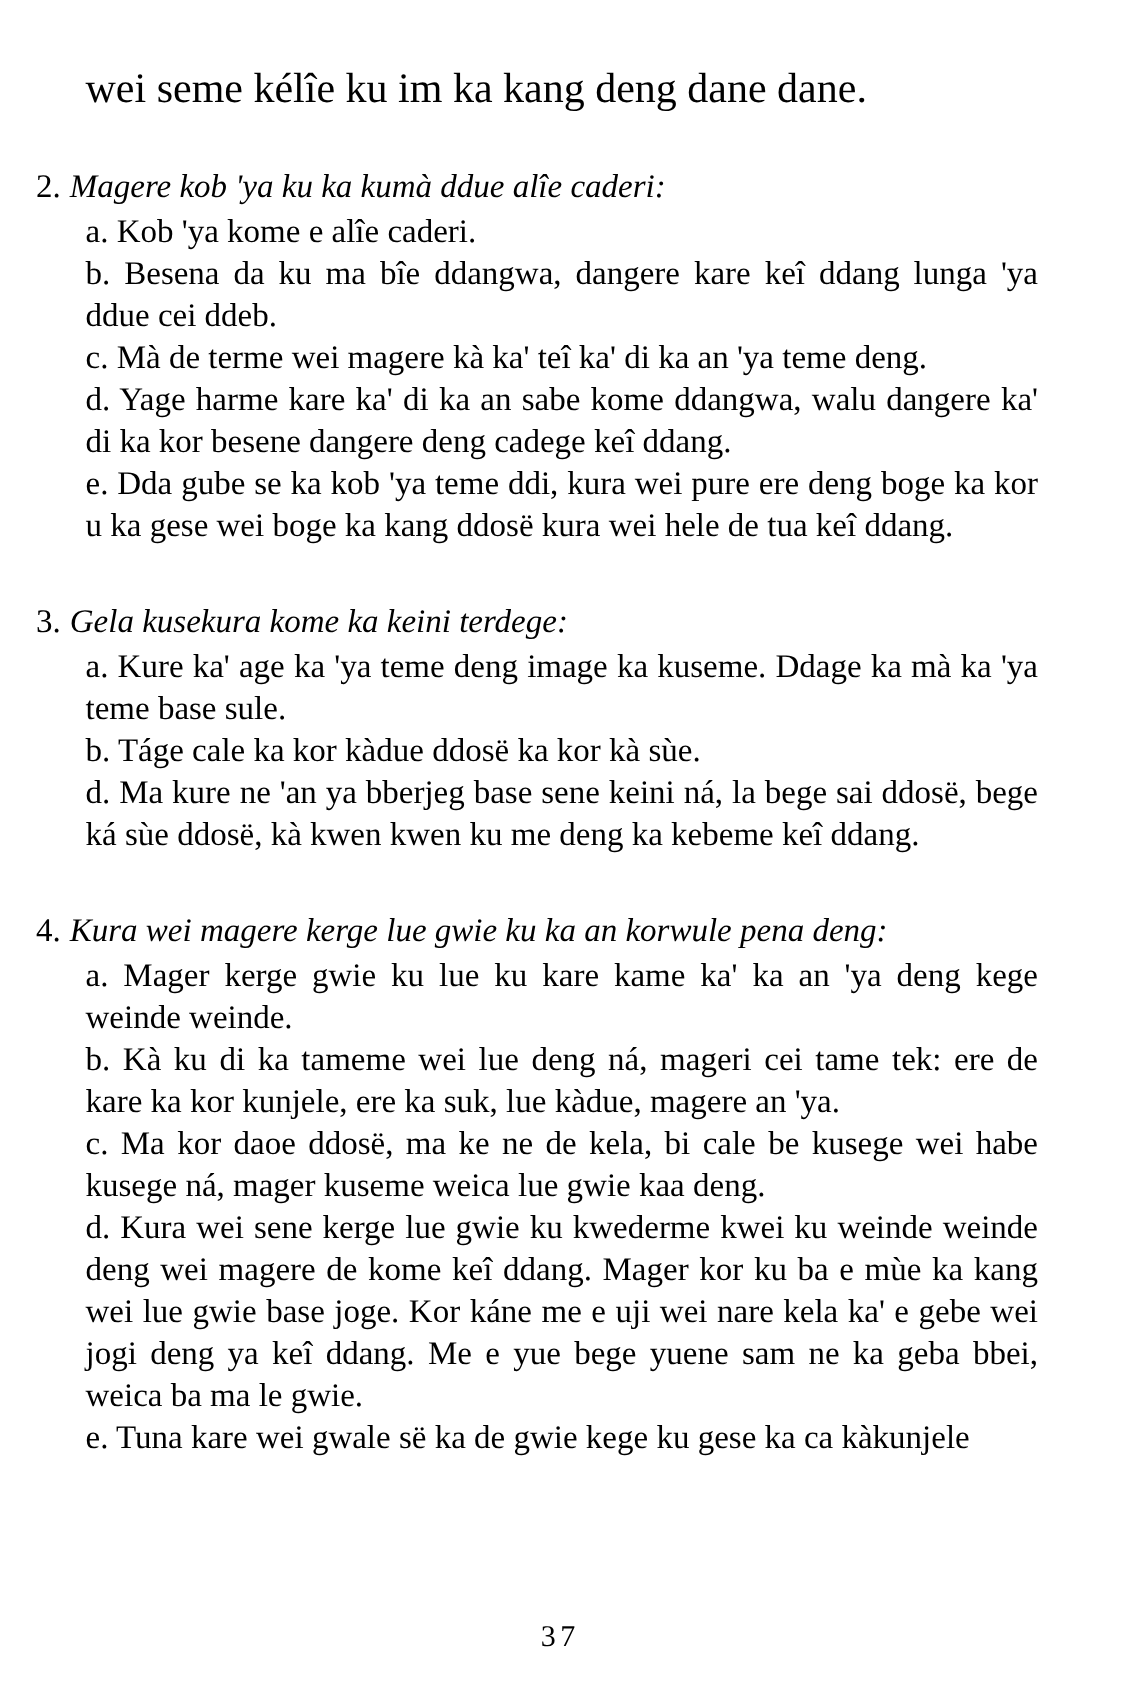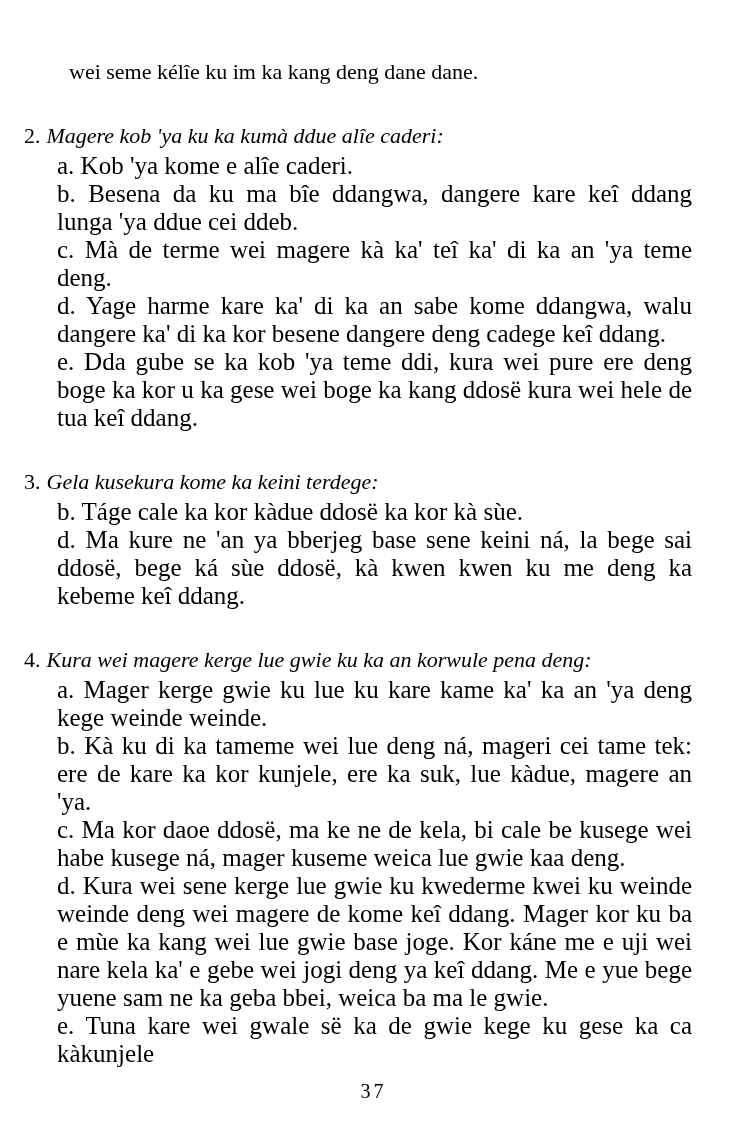--- a/index.html
+++ b/index.html
@@ -12,22 +12,22 @@
     width: 749px;
     height: 1129px;
     background: #ffffff;
     color: #000000;
     font-family: "Liberation Serif", "DejaVu Serif", serif;
     padding: 46px 57px 0 57px;
     box-sizing: border-box;
     overflow: hidden;
   }
   .intro {
-    margin: 12px;
-    font-size: 22px;
+    margin: 0;
+    font-size: 28px;
     line-height: 28px;
   }
   section {
     margin: 0;
   }
   h2 {
     margin: 36px 0 2px -33px;
     font-size: 22px;
     line-height: 28px;
     font-weight: normal;
@@ -35,21 +35,21 @@
   }
   h2 .num {
     font-style: normal;
     margin-right: 6px;
   }
   h2 .title {
     font-style: italic;
   }
   .item {
     margin: 0;
-    font-size: 25px;
+    font-size: 22px;
     line-height: 28px;
     text-align: justify;
   }
   .page-number {
     position: absolute;
     left: 0;
     right: 2px;
     bottom: 26px;
     text-align: center;
     font-size: 20px;
@@ -71,20 +71,21 @@
     <p class="item">b. Besena da ku ma bîe ddangwa, dangere kare keî ddang lunga 'ya ddue cei ddeb.</p>
     <p class="item">c. Mà de terme wei magere kà ka' teî ka' di ka an 'ya teme deng.</p>
     <p class="item">d. Yage harme kare ka' di ka an sabe kome ddangwa, walu dangere ka' di ka kor besene dangere deng cadege keî ddang.</p>
     <p class="item">e. Dda gube se ka kob 'ya teme ddi, kura wei pure ere deng boge ka kor u ka gese wei boge ka kang ddosë kura wei hele de tua keî ddang.</p>
   </section>
 
   <section>
     <h2>
       <span class="num">3.</span><span class="title">Gela kusekura kome ka keini terdege:</span>
     </h2>
+    <p class="item">a. Kure ka' age ka 'ya teme deng image ka kuseme. Ddage ka mà ka 'ya teme base sule.</p>
     <p class="item">b. Táge cale ka kor kàdue ddosë ka kor kà sùe.</p>
     <p class="item">d. Ma kure ne 'an ya bberjeg base sene keini ná, la bege sai ddosë, bege ká sùe ddosë, kà kwen kwen ku me deng ka kebeme keî ddang.</p>
   </section>
 
   <section>
     <h2>
       <span class="num">4.</span><span class="title">Kura wei magere kerge lue gwie ku ka an korwule pena deng:</span>
     </h2>
     <p class="item">a. Mager kerge gwie ku lue ku kare kame ka' ka an 'ya deng kege weinde weinde.</p>
     <p class="item">b. Kà ku di ka tameme wei lue deng ná, mageri cei tame tek: ere de kare ka kor kunjele, ere ka suk, lue kàdue, magere an 'ya.</p>

